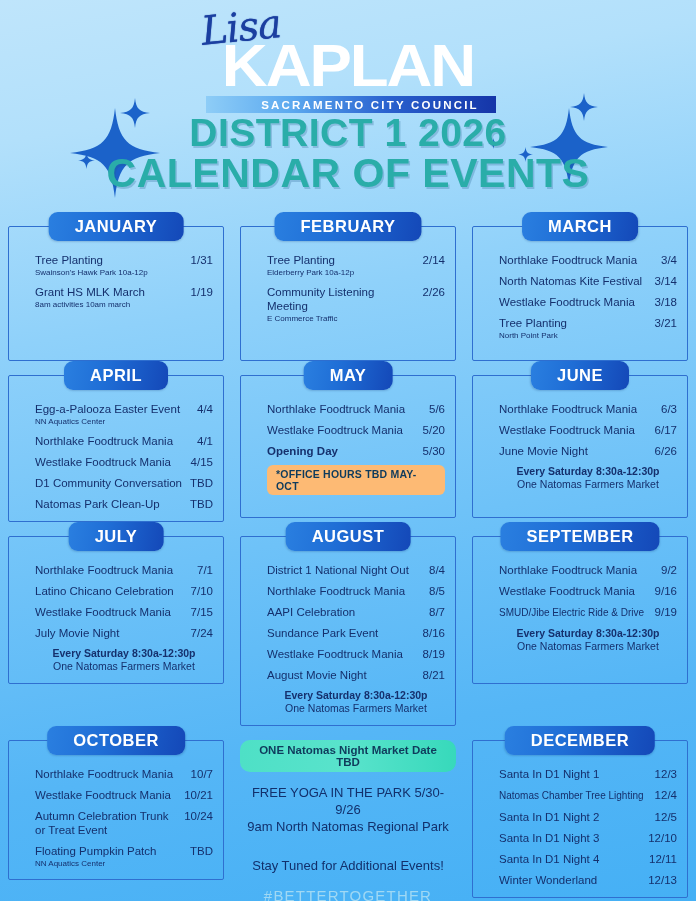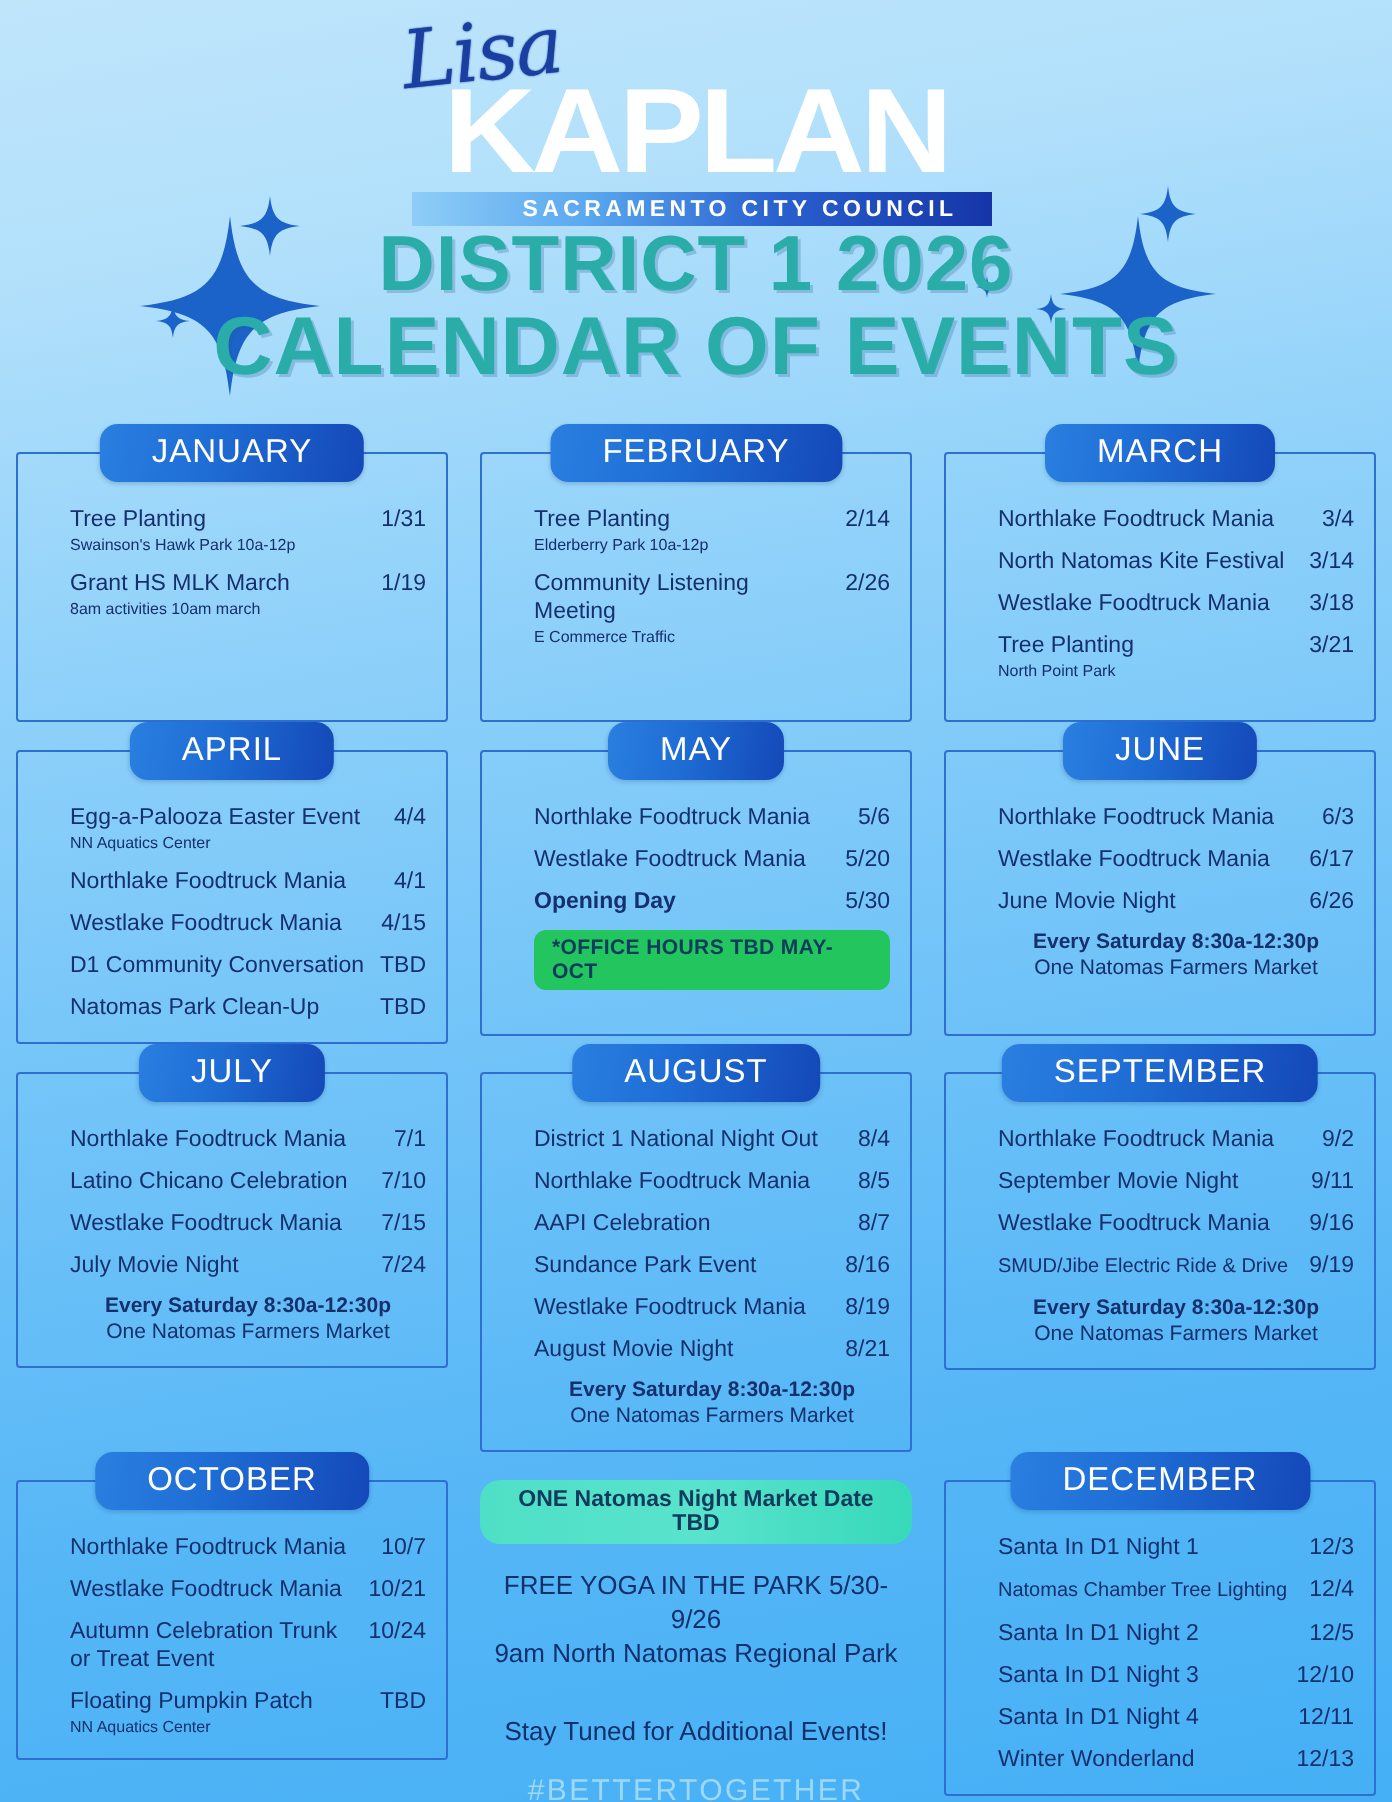--- a/index.html
+++ b/index.html
@@ -104,21 +104,21 @@
     position: absolute;
     left: 50%;
     transform: translateX(-50%);
     top: 0;
     z-index: 3;
     background: linear-gradient(100deg, #2a7fe0 0%, #1f6ed6 40%, #1448b8 100%);
     color: #fff;
     border-radius: 9px;
     padding: 5px 26px;
     font-size: 16.5px;
-    font-weight: normal;
+    font-weight: bold;
     letter-spacing: 0.5px;
     white-space: nowrap;
     box-shadow: 0 1px 2px rgba(10,40,100,0.2);
   }
 
   .ev {
     display: flex;
     justify-content: space-between;
     align-items: baseline;
     gap: 6px;
@@ -137,21 +137,21 @@
     font-size: 10.5px;
     line-height: 13px;
     color: #15306d;
   }
   .market-note b { font-weight: bold; }
 
   .office-hours {
     margin: 6px auto 0 auto;
     display: block;
     width: fit-content;
-    background: #22c55e;
+    background: #fdba74;
     border-radius: 6px;
     padding: 3px 9px;
     font-size: 10.5px;
     font-weight: bold;
     color: #0f3b5c;
     letter-spacing: 0.2px;
   }
 
   
   .bottom-center {
@@ -466,26 +466,20 @@
         <div class="pill">SEPTEMBER</div>
         <div class="card-box" style="min-height: 148px;">
           <div class="ev-group">
             <div class="ev">
               <div class="ev-name">Northlake Foodtruck Mania</div>
               <div class="ev-date">9/2</div>
             </div>
           </div>
           <div class="ev-group">
             <div class="ev">
-              <div class="ev-name">September Movie Night</div>
-              <div class="ev-date">9/11</div>
-            </div>
-          </div>
-          <div class="ev-group">
-            <div class="ev">
               <div class="ev-name">Westlake Foodtruck Mania</div>
               <div class="ev-date">9/16</div>
             </div>
           </div>
           <div class="ev-group">
             <div class="ev">
               <div class="ev-name" style="font-size: 10px;">SMUD/Jibe Electric Ride &amp; Drive</div>
               <div class="ev-date">9/19</div>
             </div>
           </div>

